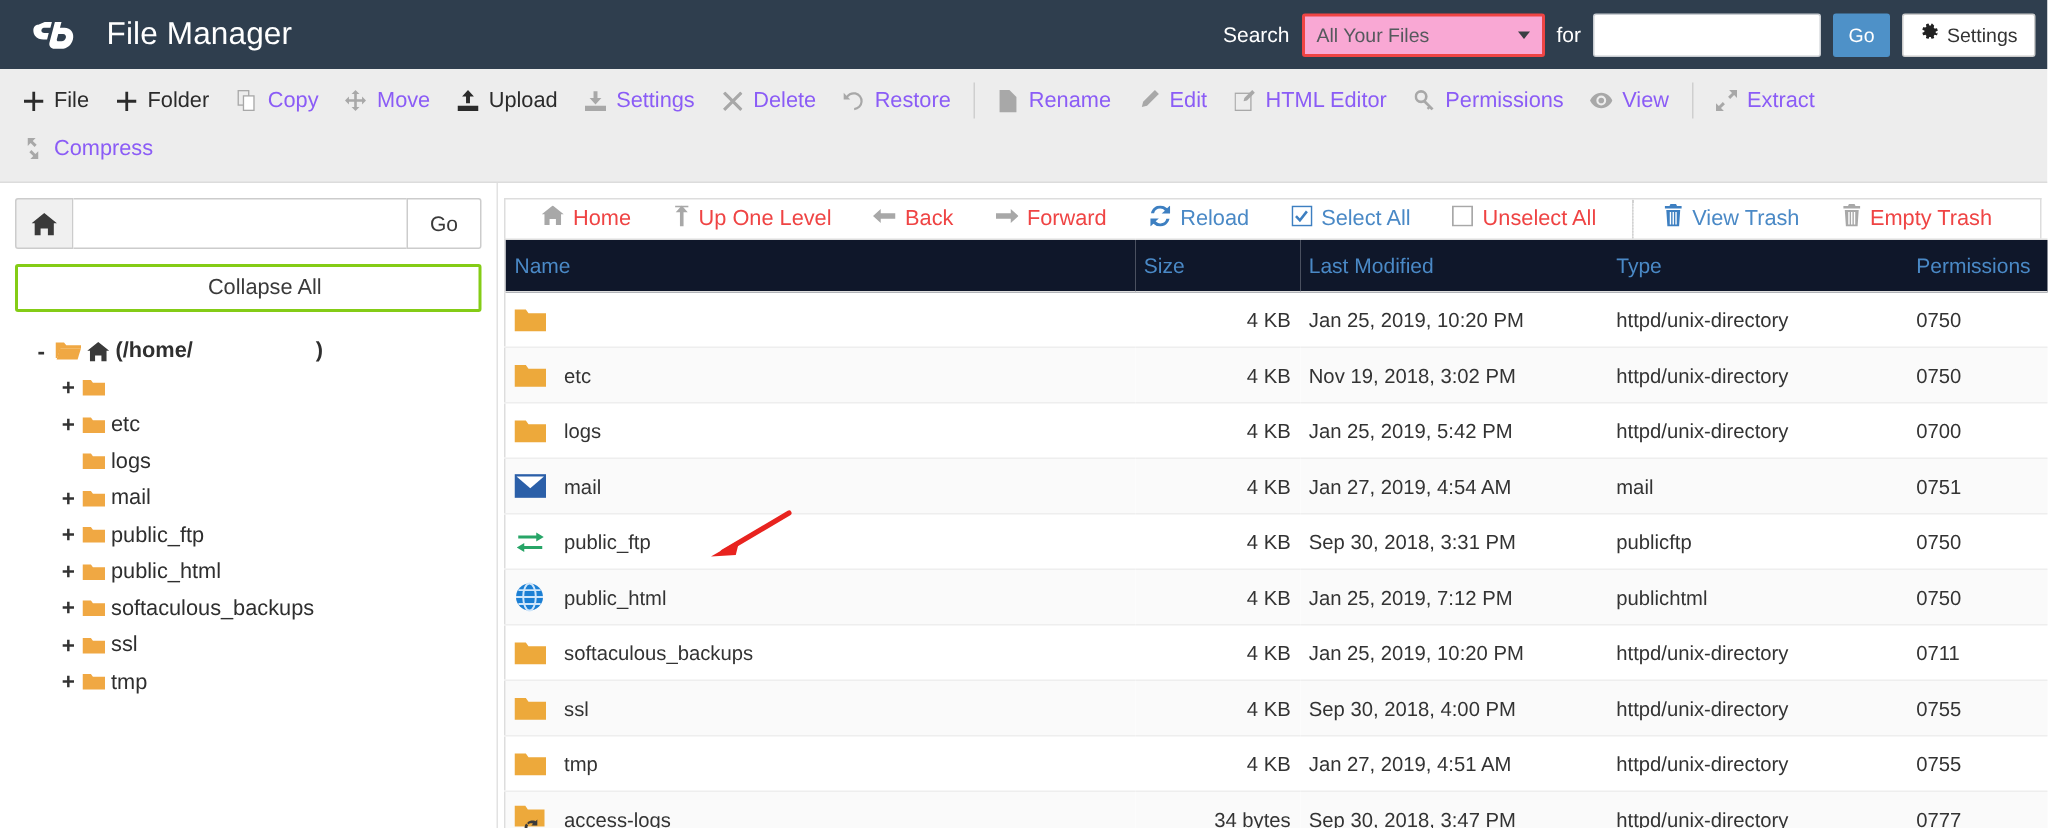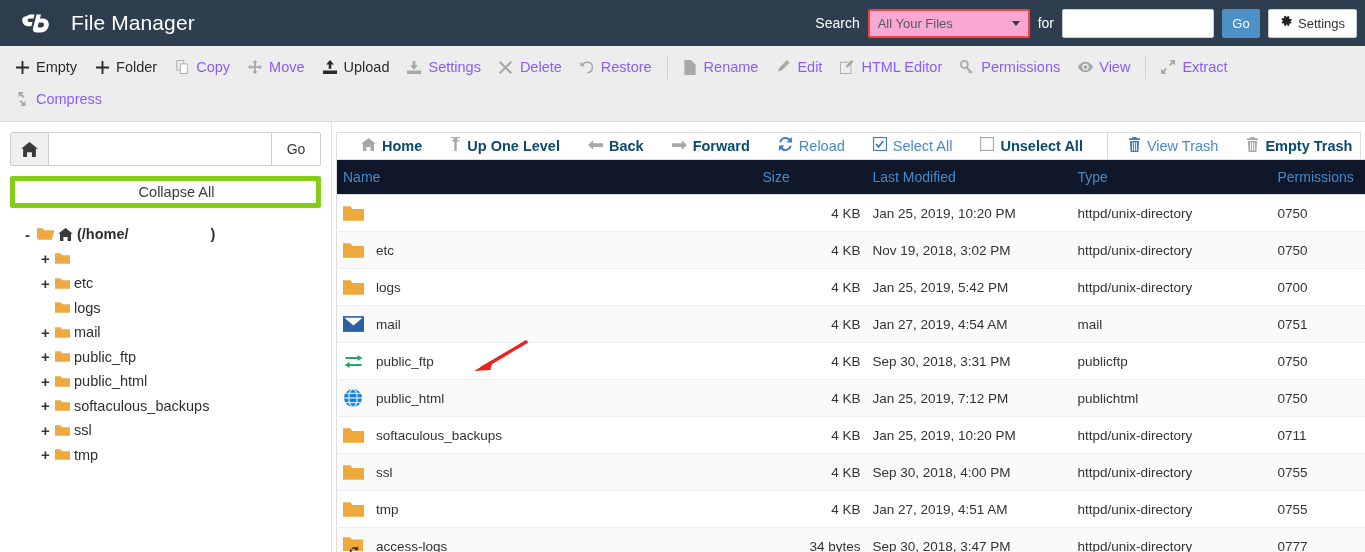--- a/index.html
+++ b/index.html
@@ -188,21 +188,21 @@
     border-radius: 0 2px 2px 0;
     font-family: inherit;
     font-size: 14px;
     color: #3a3a3a;
     cursor: pointer;
   }
   .collapse-all {
     width: 100%;
     height: 32px;
     background: #ffffff;
-    border: 5px solid #84cc16;
+    border: 2px solid #84cc16;
     border-radius: 2px;
     font-family: inherit;
     font-size: 14.5px;
     color: #3a3a3a;
     cursor: pointer;
     margin-bottom: 14px;
     padding-left: 28px;
   }
   .tree { padding-left: 12px; }
   .tree-node {
@@ -251,21 +251,21 @@
     display: flex;
     align-items: center;
     gap: 6px;
     padding: 0 14px;
     font-size: 14.5px;
     white-space: nowrap;
     cursor: pointer;
     line-height: 18px;
   }
   .nav-item.blue { color: #4a89c6; }
-  .nav-item.gray { color: #0c4a6e; cursor: default; font-weight: bold; }
+  .nav-item.gray { color: #ef4444; cursor: default; }
   .nav-sep {
     width: 1px;
     height: 26px;
     background: #dddddd;
     margin: 0 6px 0 10px;
     border-left: 1px dotted #d2d2d2;
   }
 
   table.files {
     width: 100%;
@@ -359,21 +359,21 @@
     </div>
   </div>
 
   <div class="toolbar">
     <div class="tb-item enabled">
       <span class="ic">
           <svg width="13" height="13" viewBox="0 0 14 14">
             <path fill="#2b2b2b" d="M6 0h2v6h6v2H8v6H6V8H0V6h6z"></path>
           </svg>
         </span>
-      <span>Empty</span>
+      <span>File</span>
     </div>
     <div class="tb-item enabled">
       <span class="ic">
           <svg width="13" height="13" viewBox="0 0 14 14">
             <path fill="#2b2b2b" d="M6 0h2v6h6v2H8v6H6V8H0V6h6z"></path>
           </svg>
         </span>
       <span>Folder</span>
     </div>
     <div class="tb-item disabled">

